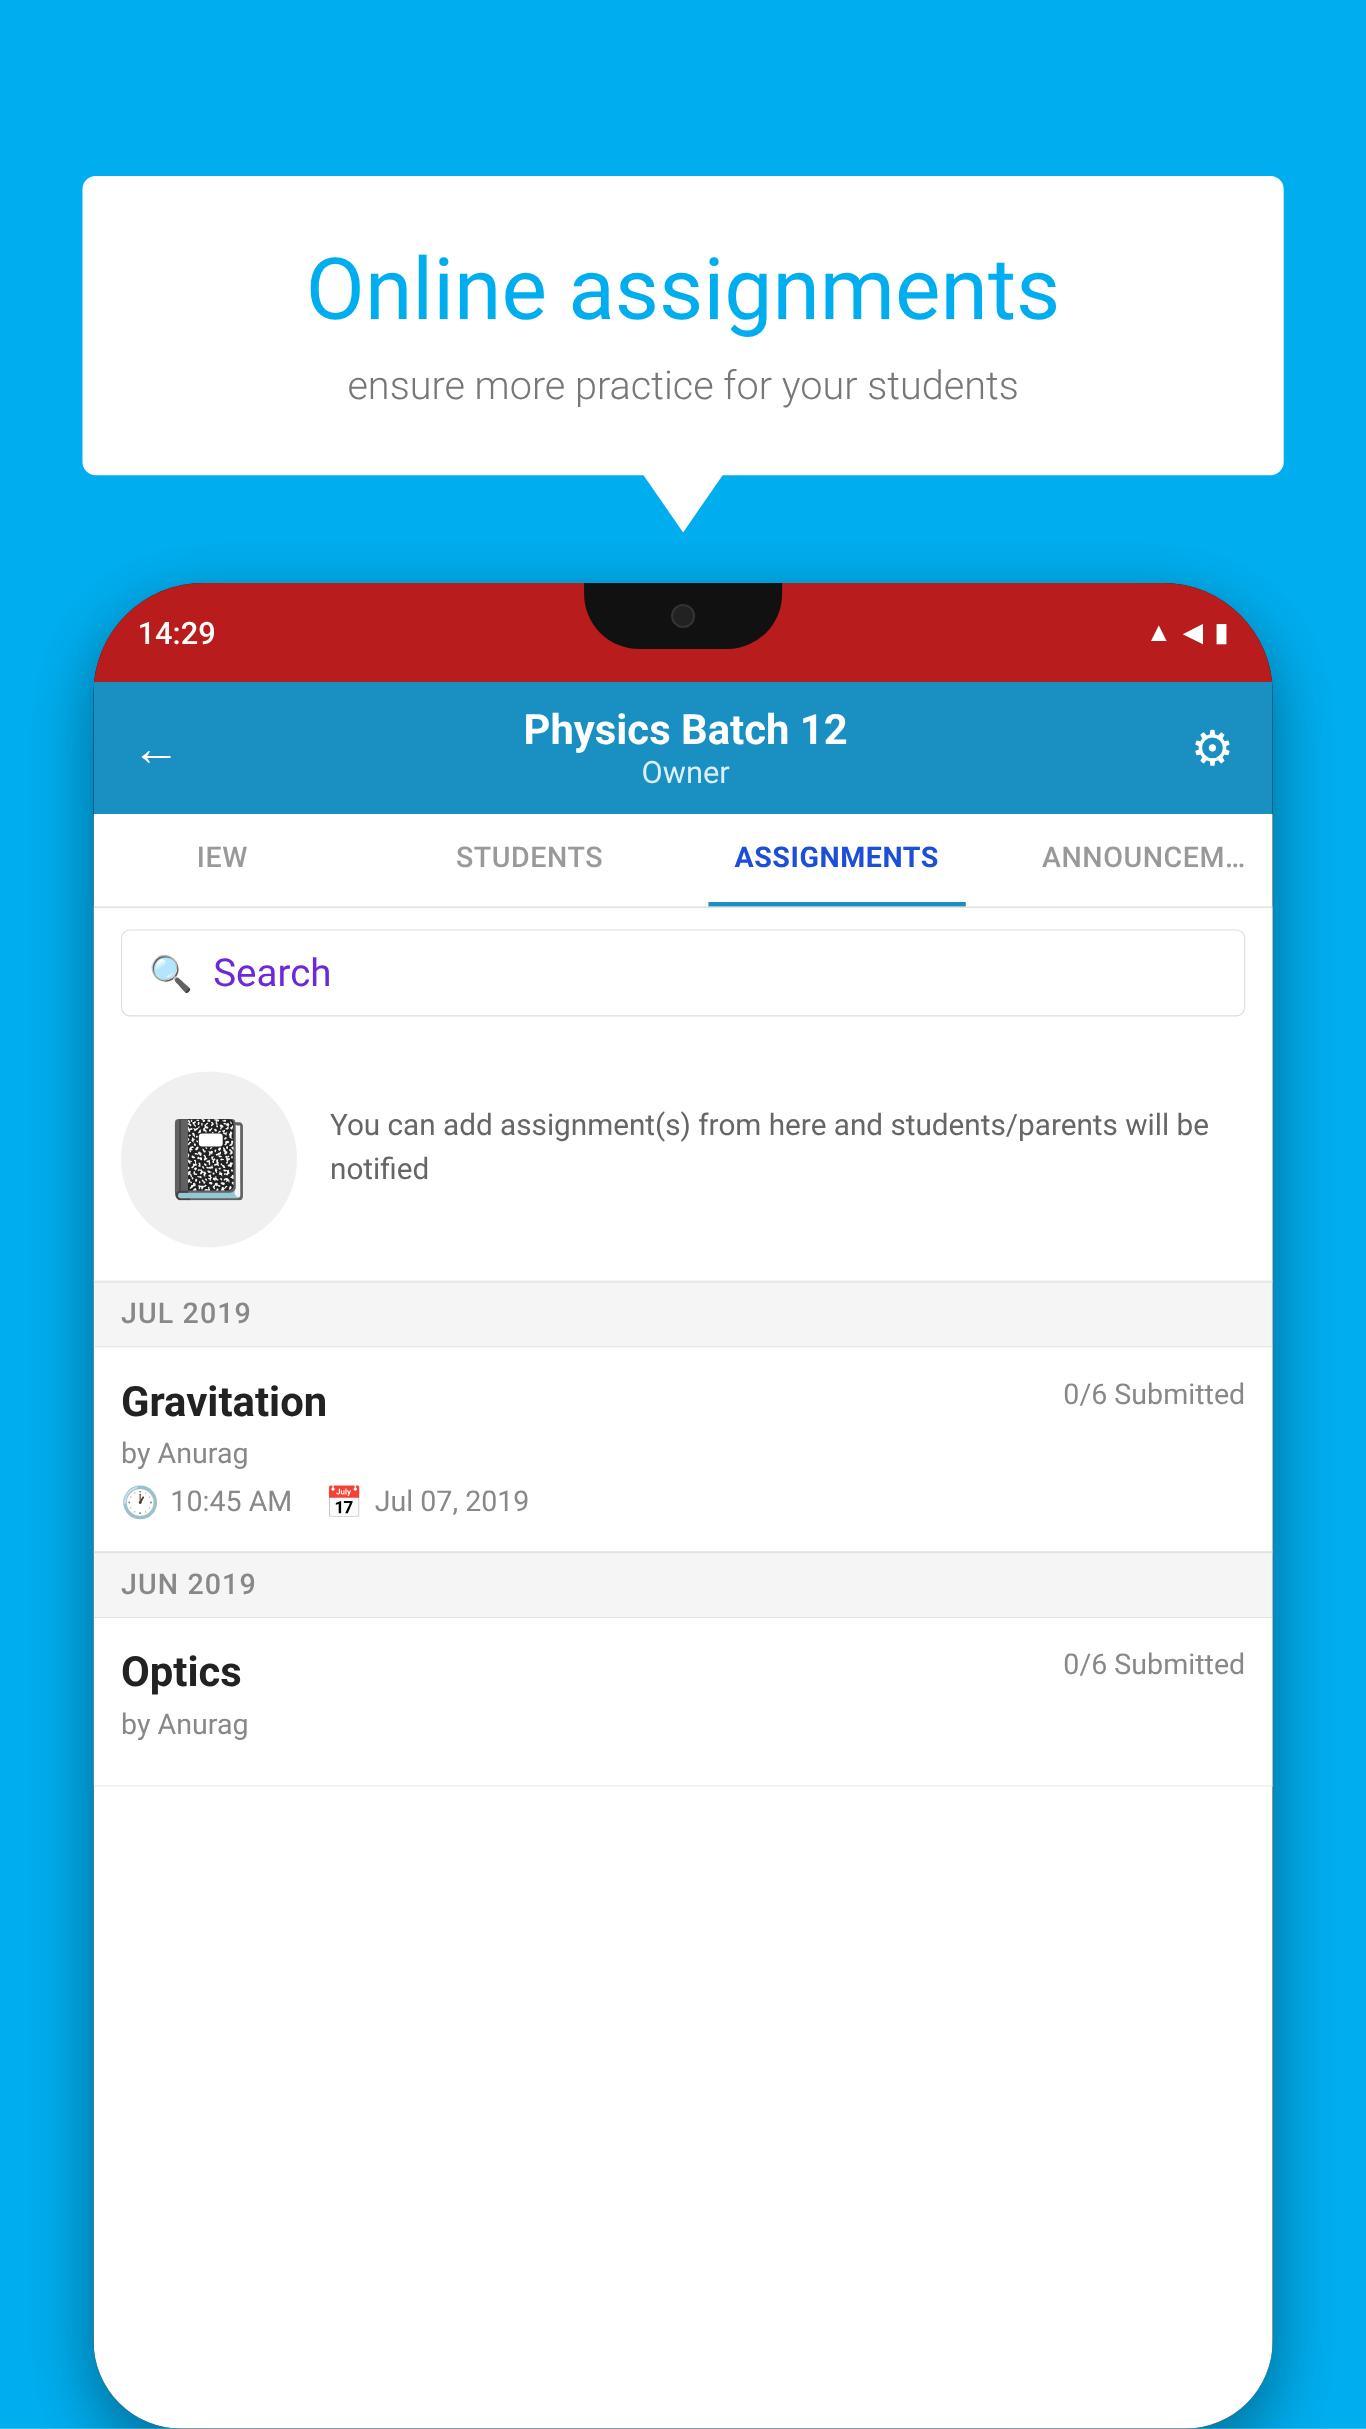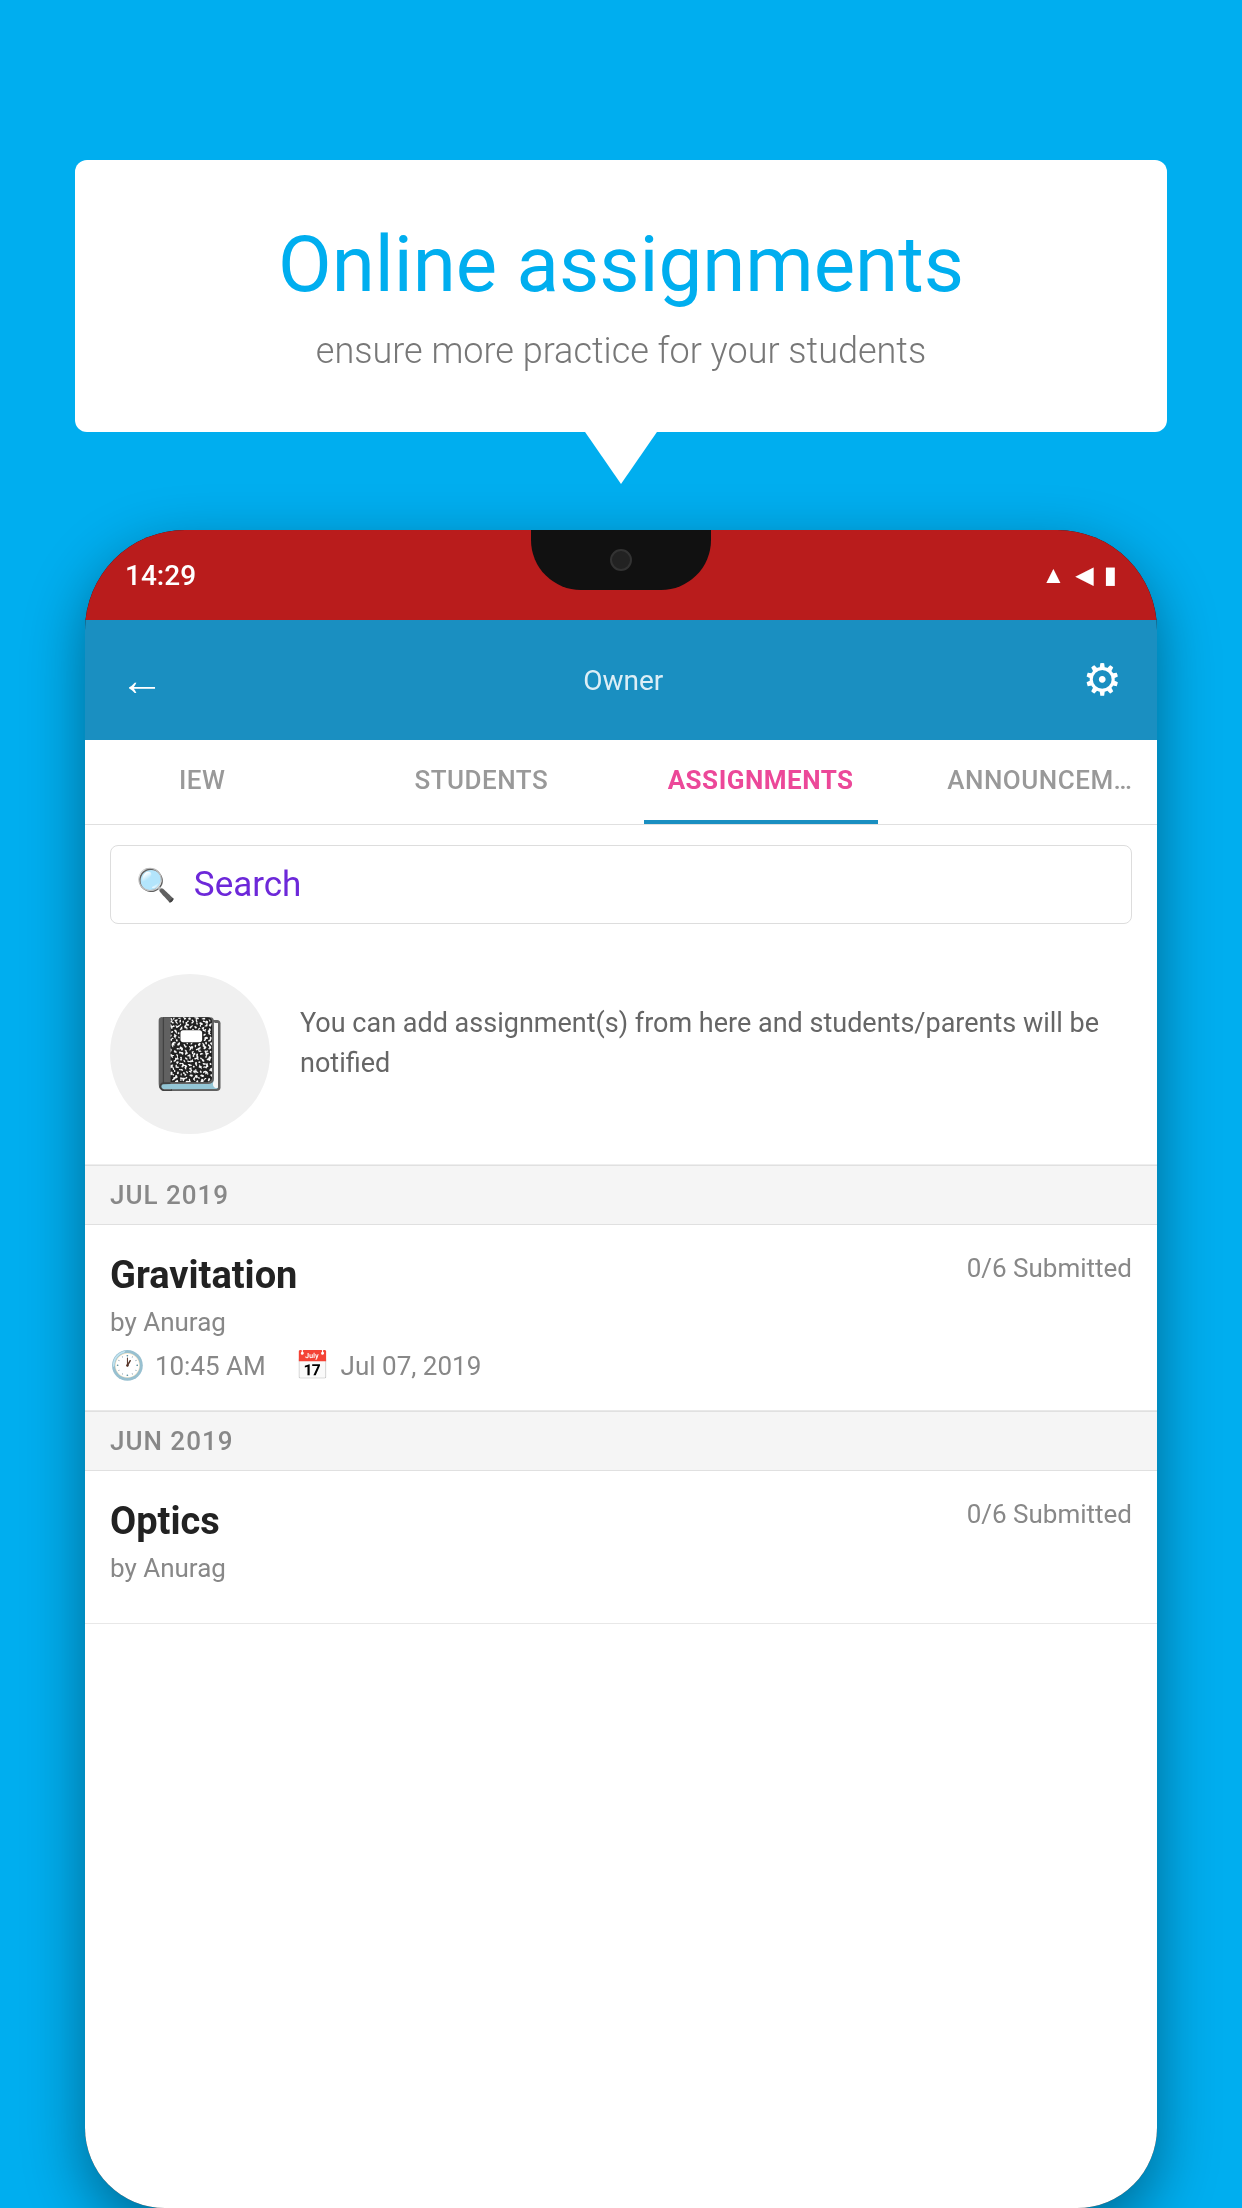--- a/index.html
+++ b/index.html
@@ -177,21 +177,21 @@
       font-size: 26px;
       color: #999;
       font-weight: 500;
       letter-spacing: 0.5px;
       text-transform: uppercase;
       cursor: pointer;
       border-bottom: 4px solid transparent;
     }
 
     .tab-item.active {
-      color: #ec4899;
+      color: #1d4ed8;
       border-bottom: 4px solid #1a8fc1;
       font-weight: 700;
     }
 
     
     .phone-screen {
       background: white;
       height: calc(100% - 90px - 120px - 85px);
       overflow: hidden;
     }
@@ -349,20 +349,21 @@
     <div class="phone-status-icons">
       <span class="wifi-icon">▲</span>
       <span class="signal-icon">◀</span>
       <span class="battery-icon">▮</span>
     </div>
   </div>
 
   <div class="app-header">
     <span class="back-arrow">←</span>
     <div class="header-center">
+      <div class="header-title">Physics Batch 12</div>
       <div class="header-subtitle">Owner</div>
     </div>
     <span class="settings-icon">⚙</span>
   </div>
 
   <div class="tabs-bar">
     <div class="tab-item">
       <span>IEW</span>
     </div>
     <div class="tab-item">

